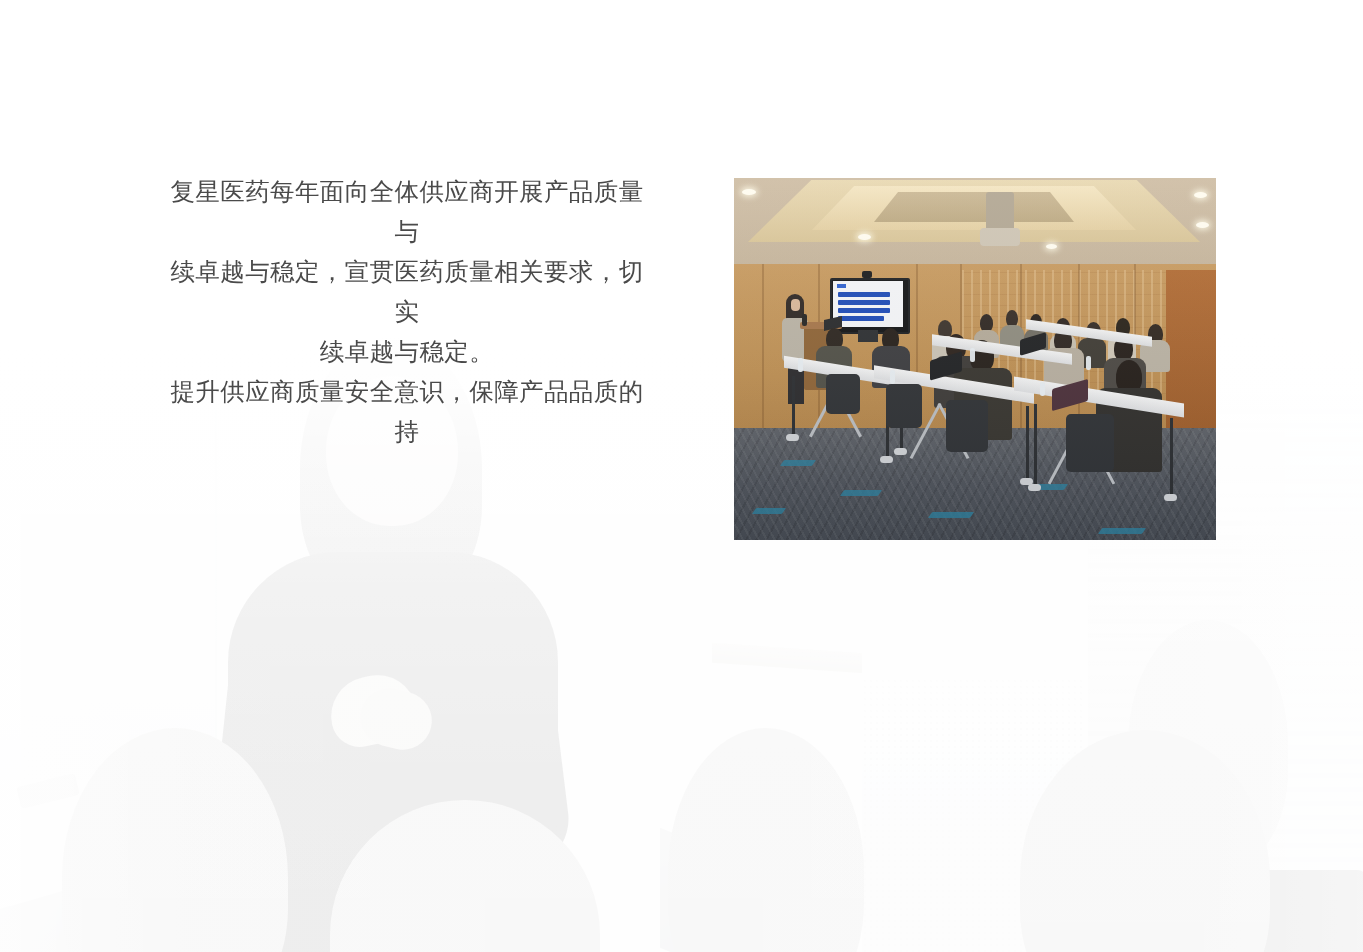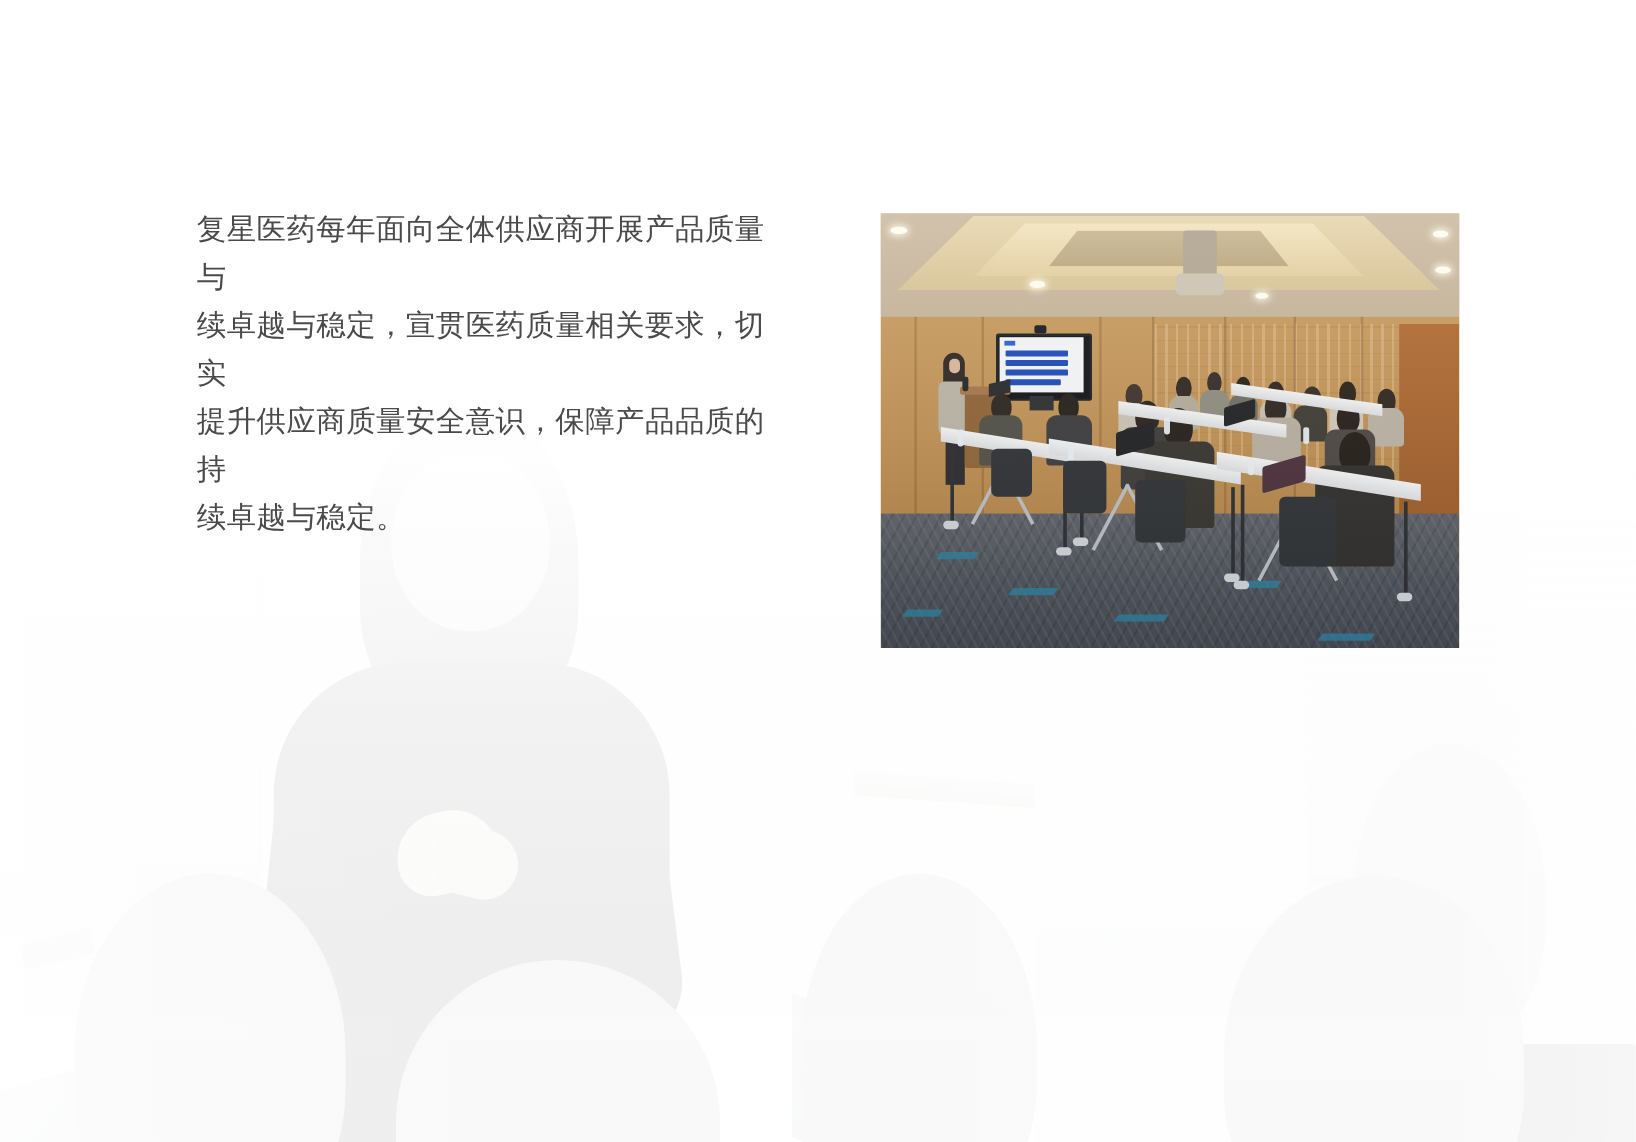--- a/index.html
+++ b/index.html
@@ -77,21 +77,21 @@
       rgba(255,255,255,.55) 0%,
       rgba(255,255,255,.10) 14%,
       rgba(255,255,255,.05) 50%,
       rgba(255,255,255,.18) 88%,
       rgba(255,255,255,.45) 100%);}
 
   
   .copy{position:absolute;left:164px;top:172px;width:486px;
     color:#4a4a4a;font-size:24.5px;line-height:40px;letter-spacing:.4px;
     font-family:"Liberation Sans","DejaVu Sans",sans-serif;}
-  .copy p{margin:0;}
+  .copy p{margin:0;text-align:center;}
 
   
   .photo{position:absolute;left:734px;top:178px;width:482px;height:362px;
     overflow:hidden;background:#b98a4e;}
   .ph{position:absolute;}
   
   .ceil{left:0;top:0;width:482px;height:92px;
     background:linear-gradient(180deg,#cdbda6 0%,#c4b49c 100%);}
   .coffer1{left:14px;top:2px;width:452px;height:62px;
     background:linear-gradient(180deg,#e8d9b4,#d8c599);
@@ -230,22 +230,22 @@
       <div class="head h3"></div>
       <div class="head h4"></div>
     </div>
     <div class="bg-veil"></div>
     <div class="bg-veil-side"></div>
   </div>
 
   <div class="copy">
     <p>复星医药每年面向全体供应商开展产品质量与</p>
     <p>续卓越与稳定，宣贯医药质量相关要求，切实</p>
+    <p>续卓越与稳定。</p>
     <p>提升供应商质量安全意识，保障产品品质的持</p>
-    <p>续卓越与稳定。</p>
   </div>
 
   <div class="photo">
 
     <div class="ph ceil"></div>
     <div class="ph coffer1"></div>
     <div class="ph coffer2"></div>
     <div class="ph coffer3"></div>
     <div class="ph downlight dl1"></div>
     <div class="ph downlight dl2"></div>

